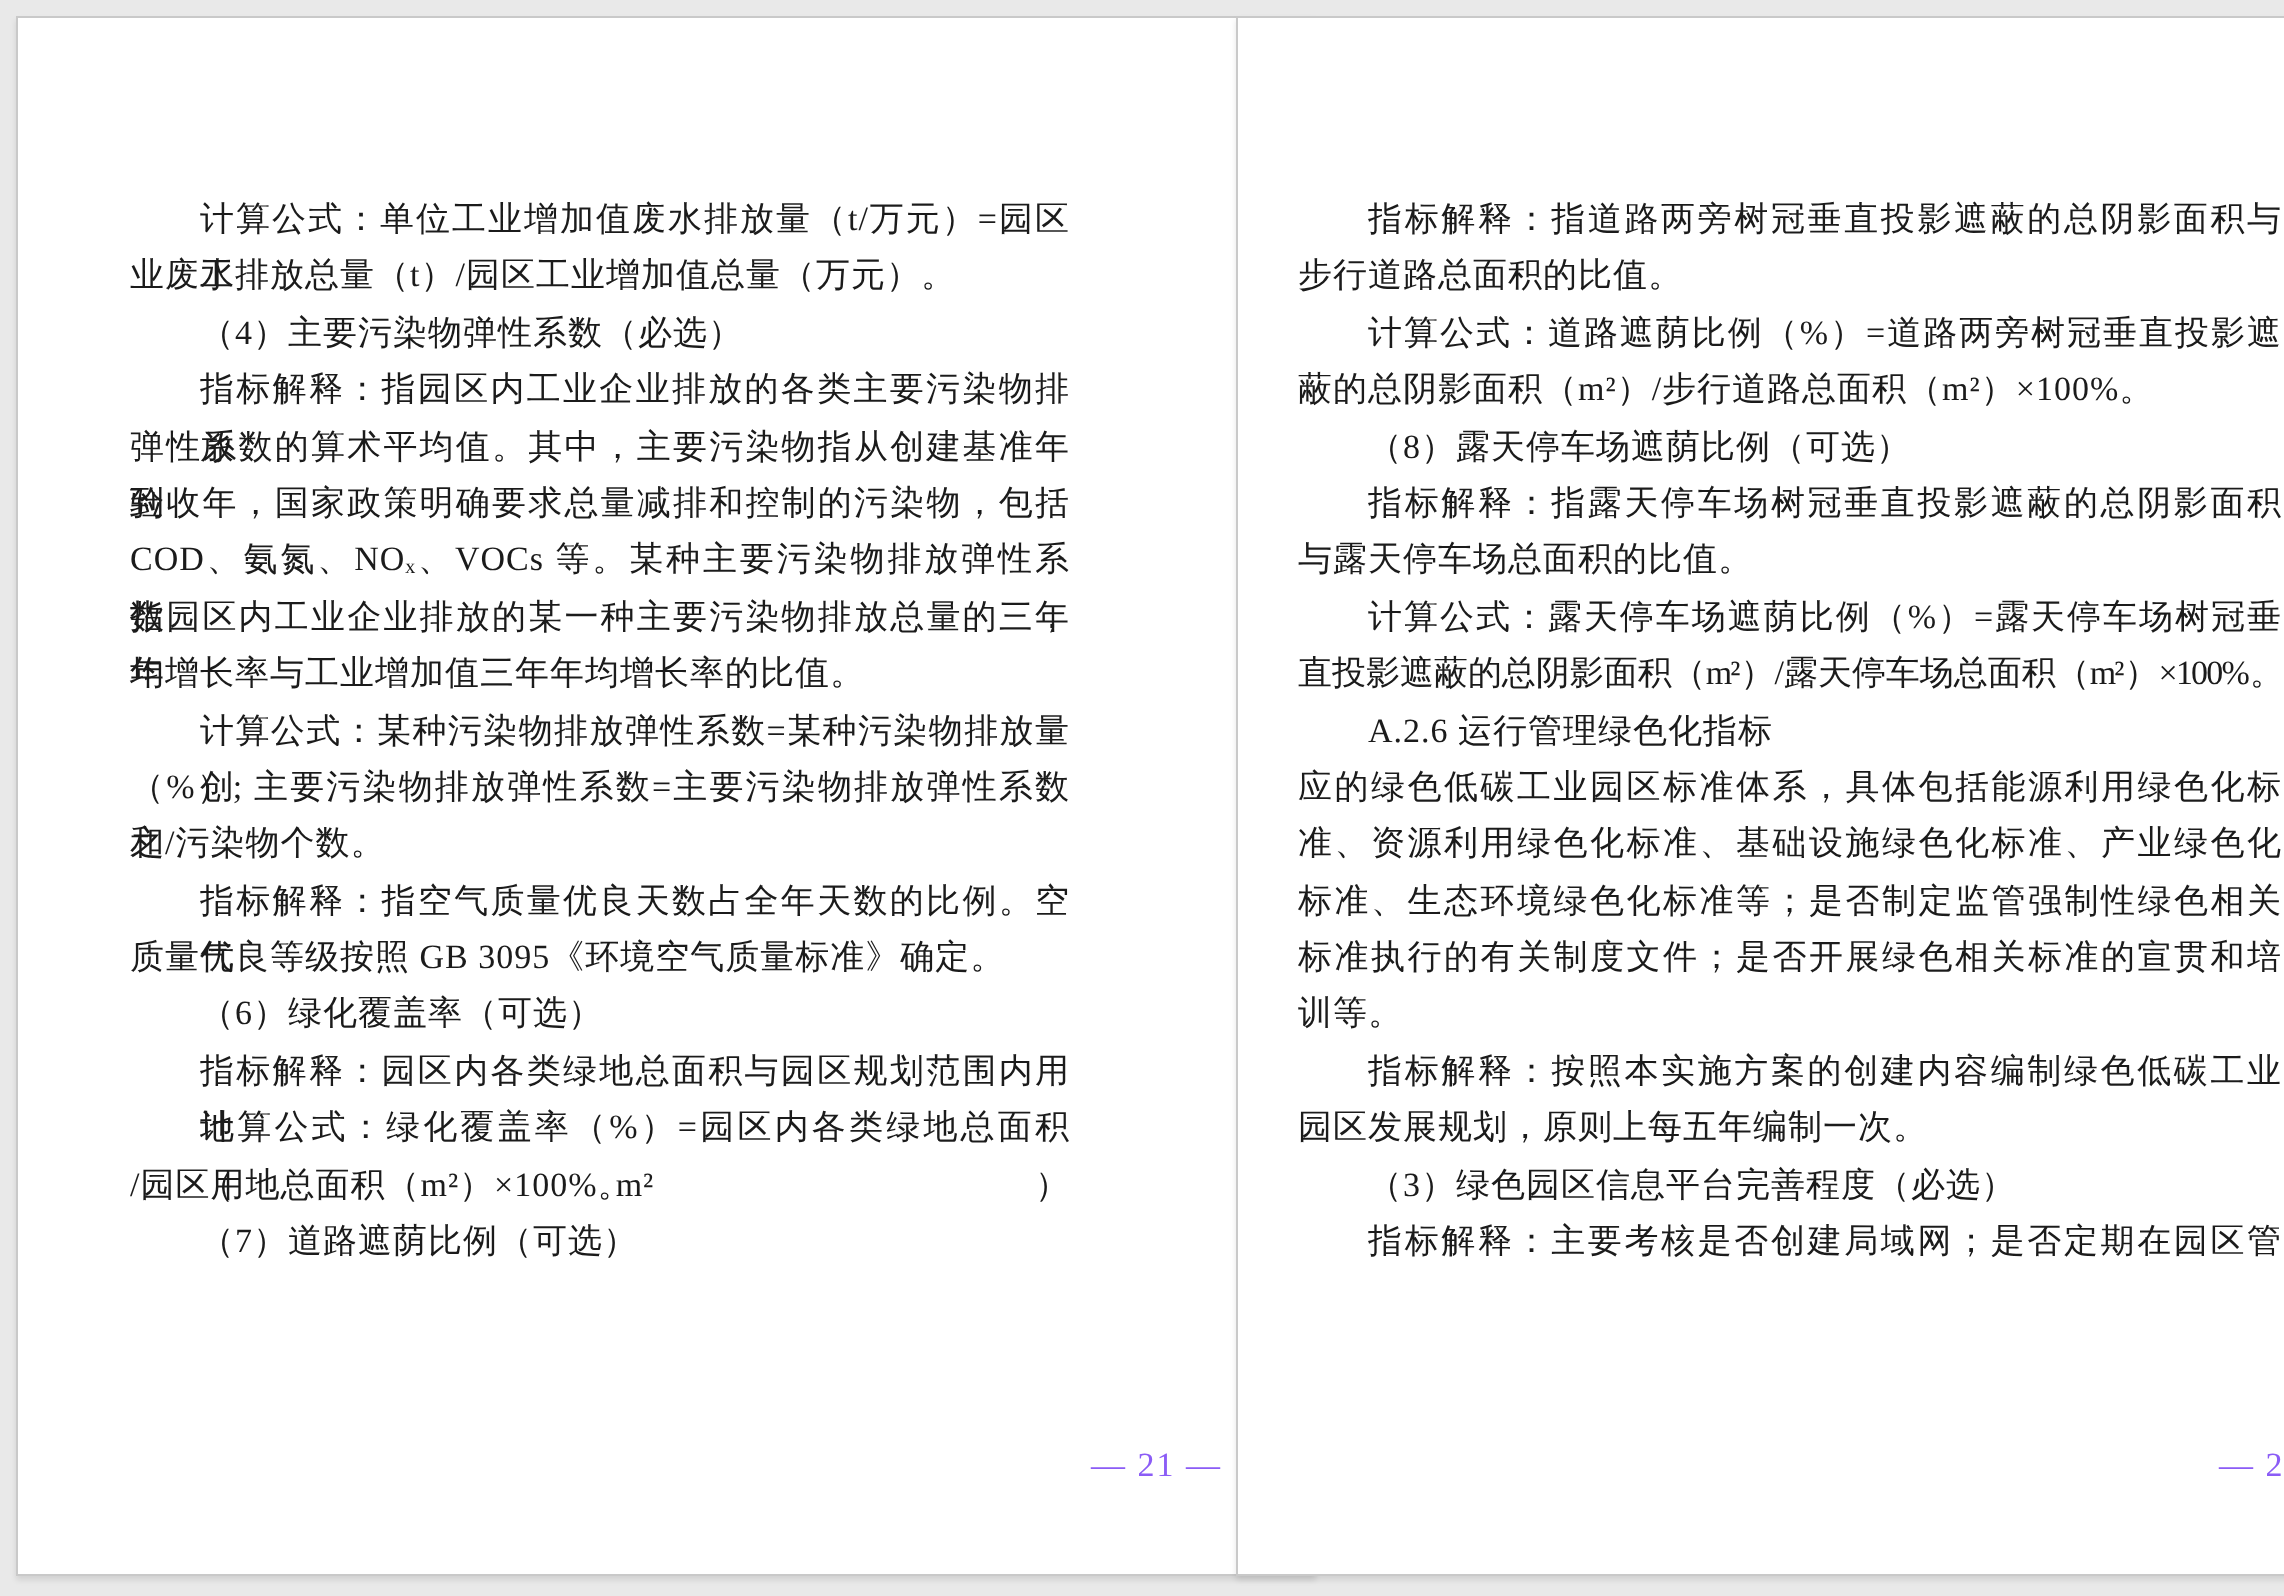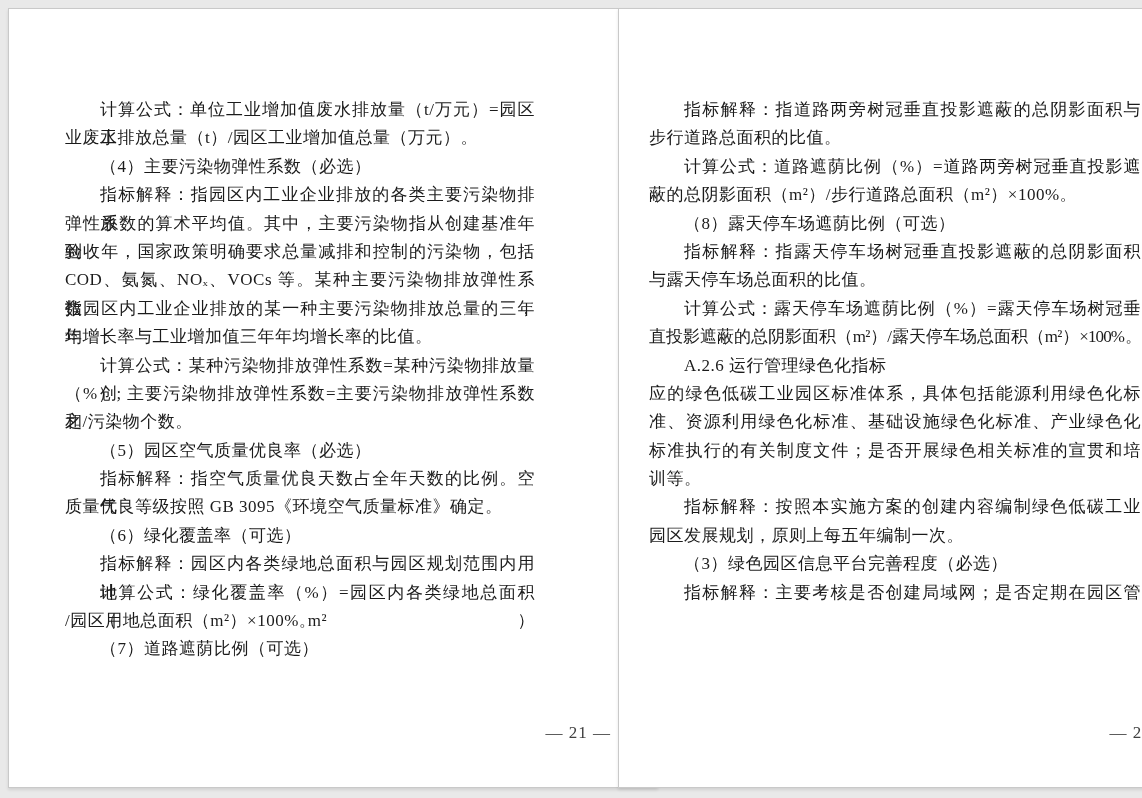--- a/index.html
+++ b/index.html
@@ -40,21 +40,21 @@
     text-align:justify;
     text-align-last:justify;
   }
   .line.indent { padding-left:35px; }
   .line.tight  { letter-spacing:-0.9px; }
   .pagenum {
     position:absolute;
     top:714px;
     left:0; right:0;
     font-size:17px;
-    color:#404040;
+    color:#8b5cf6;
     letter-spacing:1px;
   }
   .page-left  .pagenum { text-align:right; padding-right:46px; }
   .page-right .pagenum { text-align:right;  padding-left:24px; }
 </style>
 </head>
 <body style="background: rgb(233, 233, 233);">
 
 <div class="page page-left">
   <div class="content lines">
@@ -63,21 +63,20 @@
       <div class="line indent">（4）主要污染物弹性系数（必选）</div>
       <div class="line indent j">指标解释：指园区内工业企业排放的各类主要污染物排放</div>
       <div class="line j">弹性系数的算术平均值。其中，主要污染物指从创建基准年到</div>
       <div class="line j">验收年，国家政策明确要求总量减排和控制的污染物，包括</div>
       <div class="line j">COD、氨氮、NOₓ、VOCs 等。某种主要污染物排放弹性系数，</div>
       <div class="line j">指园区内工业企业排放的某一种主要污染物排放总量的三年年</div>
       <div class="line">均增长率与工业增加值三年年均增长率的比值。</div>
       <div class="line indent j">计算公式：某种污染物排放弹性系数=某种污染物排放量创</div>
       <div class="line j">（%）; 主要污染物排放弹性系数=主要污染物排放弹性系数之</div>
       <div class="line">和/污染物个数。</div>
-      <div class="line indent">（5）园区空气质量优良率（必选）</div>
       <div class="line indent j">指标解释：指空气质量优良天数占全年天数的比例。空气</div>
       <div class="line">质量优良等级按照 GB 3095《环境空气质量标准》确定。</div>
       <div class="line indent">（6）绿化覆盖率（可选）</div>
       <div class="line indent j">指标解释：园区内各类绿地总面积与园区规划范围内用地</div>
       <div class="line indent j">计算公式：绿化覆盖率（%）=园区内各类绿地总面积（m²）</div>
       <div class="line">/园区用地总面积（m²）×100%。</div>
       <div class="line indent">（7）道路遮荫比例（可选）</div>
     </div>
   <div class="pagenum">— 21 —</div>
 </div>
@@ -89,20 +88,21 @@
       <div class="line indent j">计算公式：道路遮荫比例（%）=道路两旁树冠垂直投影遮</div>
       <div class="line">蔽的总阴影面积（m²）/步行道路总面积（m²）×100%。</div>
       <div class="line indent">（8）露天停车场遮荫比例（可选）</div>
       <div class="line indent j">指标解释：指露天停车场树冠垂直投影遮蔽的总阴影面积</div>
       <div class="line">与露天停车场总面积的比值。</div>
       <div class="line indent j">计算公式：露天停车场遮荫比例（%）=露天停车场树冠垂</div>
       <div class="line j tight">直投影遮蔽的总阴影面积（m²）/露天停车场总面积（m²）×100%。</div>
       <div class="line indent">A.2.6 运行管理绿色化指标</div>
       <div class="line j">应的绿色低碳工业园区标准体系，具体包括能源利用绿色化标</div>
       <div class="line j">准、资源利用绿色化标准、基础设施绿色化标准、产业绿色化</div>
+      <div class="line j">标准、生态环境绿色化标准等；是否制定监管强制性绿色相关</div>
       <div class="line j">标准执行的有关制度文件；是否开展绿色相关标准的宣贯和培</div>
       <div class="line">训等。</div>
       <div class="line indent j">指标解释：按照本实施方案的创建内容编制绿色低碳工业</div>
       <div class="line">园区发展规划，原则上每五年编制一次。</div>
       <div class="line indent">（3）绿色园区信息平台完善程度（必选）</div>
       <div class="line indent j">指标解释：主要考核是否创建局域网；是否定期在园区管</div>
     </div>
   <div class="pagenum">— 22 —</div>
 </div>
 

